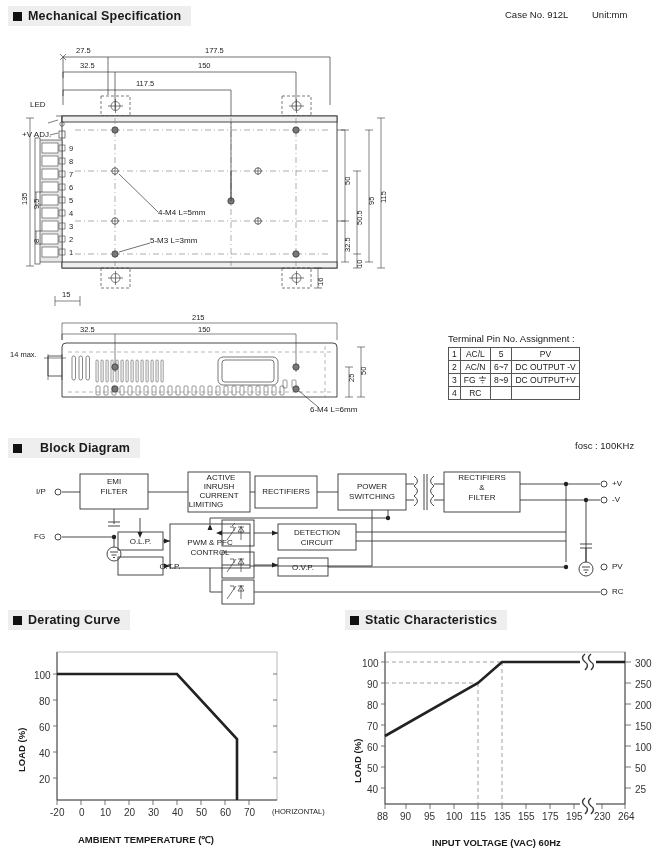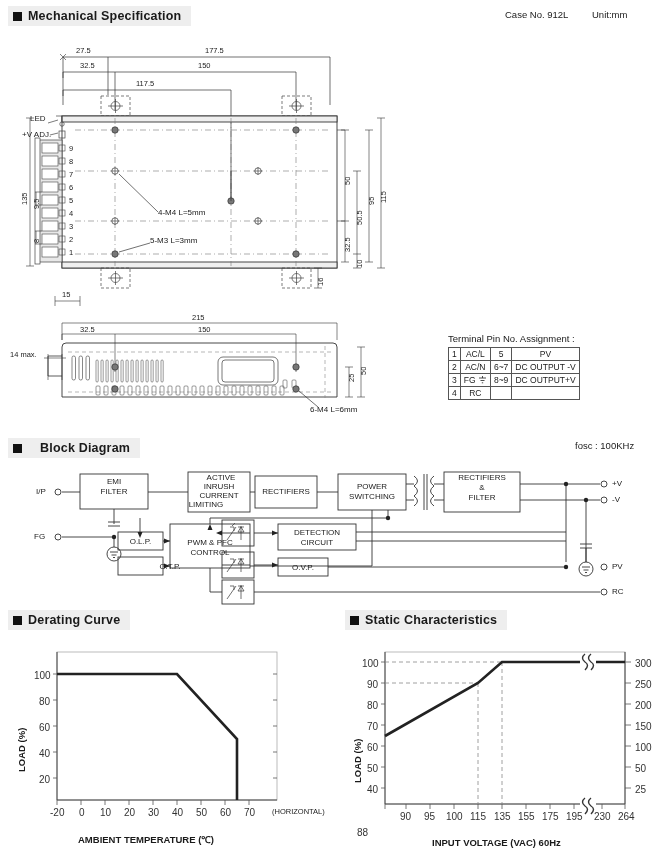--- a/index.html
+++ b/index.html
@@ -225,21 +225,21 @@
 <div class="dimv" style="left:343px;top:185px;">50</div>
 <div class="dimv" style="left:355px;top:225px;">50.5</div>
 <div class="dimv" style="left:367px;top:205px;">95</div>
 <div class="dimv" style="left:379px;top:203px;">115</div>
 <div class="dimv" style="left:343px;top:252px;">32.5</div>
 <div class="dimv" style="left:355px;top:268px;">10</div>
 <div class="dimv" style="left:316px;top:286px;">16</div>
 <div class="dim" style="left:62px;top:290px;">15</div>
 <div class="lbl" style="left:158px;top:208px;">4-M4 L=5mm</div>
 <div class="lbl" style="left:150px;top:236px;">5-M3 L=3mm</div>
-<div class="lbl" style="left:30px;top:114px;">LED</div>
+<div class="lbl" style="left:30px;top:100px;">LED</div>
 <div class="lbl" style="left:22px;top:130px;">+V ADJ.</div>
 <div class="dim" style="left:69px;top:144px;">9</div>
 <div class="dim" style="left:69px;top:157px;">8</div>
 <div class="dim" style="left:69px;top:170px;">7</div>
 <div class="dim" style="left:69px;top:183px;">6</div>
 <div class="dim" style="left:69px;top:196px;">5</div>
 <div class="dim" style="left:69px;top:209px;">4</div>
 <div class="dim" style="left:69px;top:222px;">3</div>
 <div class="dim" style="left:69px;top:235px;">2</div>
 <div class="dim" style="left:69px;top:248px;">1</div>
@@ -708,21 +708,21 @@
 <div class="axis-t" style="left:367px;top:742px;">60</div>
 <div class="axis-t" style="left:367px;top:763px;">50</div>
 <div class="axis-t" style="left:367px;top:784px;">40</div>
 <div class="axis-t" style="left:635px;top:658px;">300</div>
 <div class="axis-t" style="left:635px;top:679px;">250</div>
 <div class="axis-t" style="left:635px;top:700px;">200</div>
 <div class="axis-t" style="left:635px;top:721px;">150</div>
 <div class="axis-t" style="left:635px;top:742px;">100</div>
 <div class="axis-t" style="left:635px;top:763px;">50</div>
 <div class="axis-t" style="left:635px;top:784px;">25</div>
-<div class="axis-t" style="left:357px;top:811px;margin-top:16px;">88</div>
+<div class="axis-t" style="left:377px;top:811px;">88</div>
 <div class="axis-t" style="left:400px;top:811px;">90</div>
 <div class="axis-t" style="left:424px;top:811px;">95</div>
 <div class="axis-t" style="left:446px;top:811px;">100</div>
 <div class="axis-t" style="left:470px;top:811px;">115</div>
 <div class="axis-t" style="left:494px;top:811px;">135</div>
 <div class="axis-t" style="left:518px;top:811px;">155</div>
 <div class="axis-t" style="left:542px;top:811px;">175</div>
 <div class="axis-t" style="left:566px;top:811px;">195</div>
 <div class="axis-t" style="left:594px;top:811px;">230</div>
 <div class="axis-t" style="left:618px;top:811px;">264</div>

